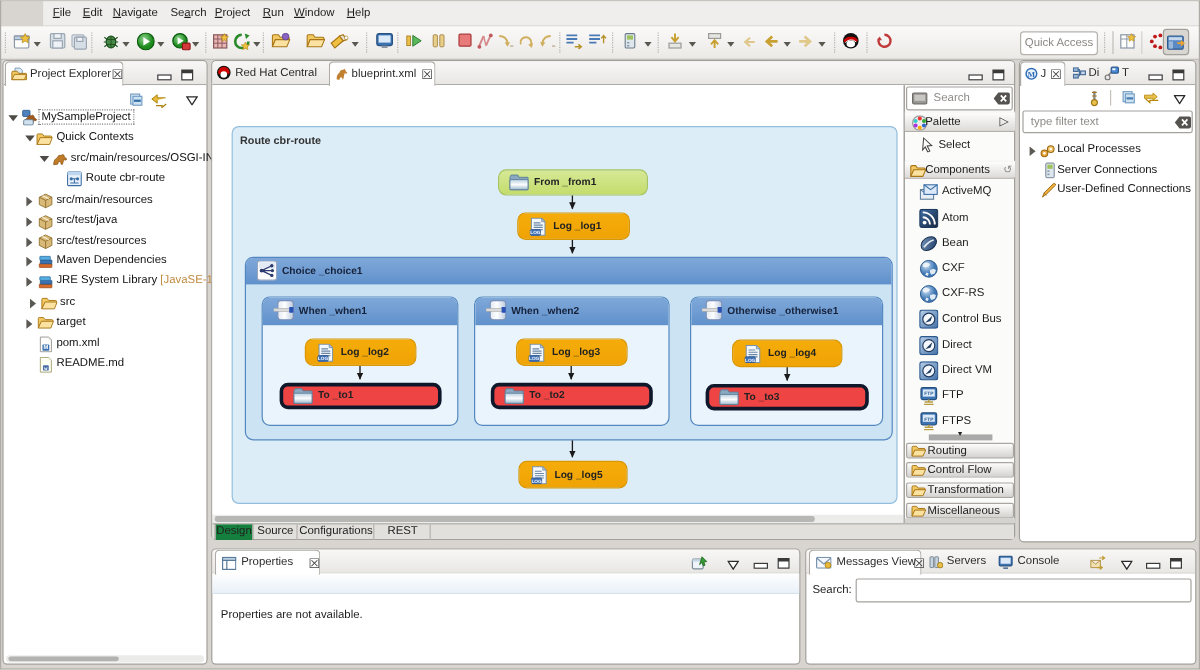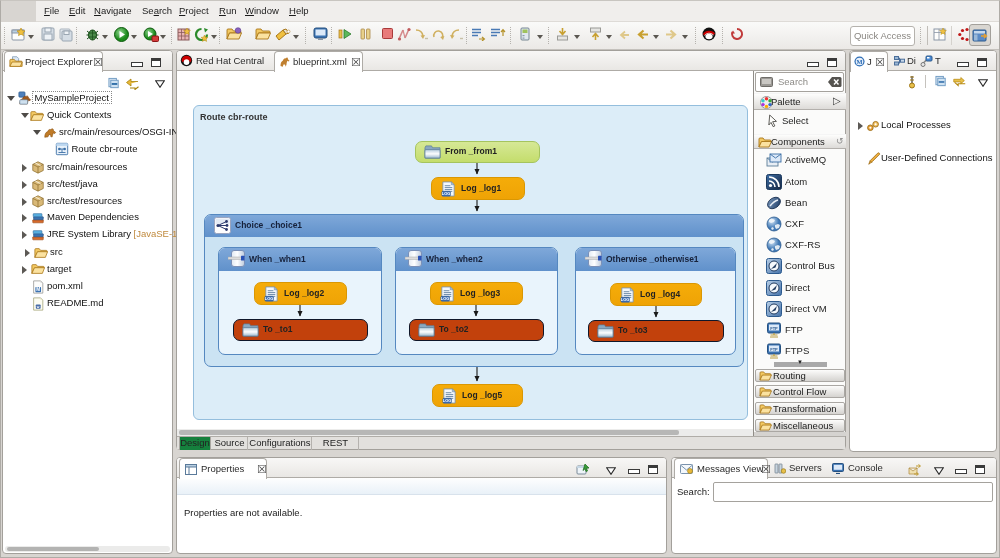--- a/index.html
+++ b/index.html
@@ -33,21 +33,21 @@
 .ticon { position:absolute; top:1.5px; width:14px; height:14px; }
 
 .node { position:absolute; font-size:8.5px; font-weight:bold; color:#222; }
 .nlbl { position:absolute; left:29px; top:50%; margin-top:-6px; }
 .nicon { position:absolute; left:8px; top:50%; margin-top:-8px; width:17px; height:16px; }
 
 .phdr { position:absolute; left:0; width:92px; background:linear-gradient(#fdfdfc,#dddbd8); border-top:1px solid #f5f5f5; border-bottom:1px solid #b3b0ac; font-size:9.5px; color:#1c1c1c; }
 .pitem { position:absolute; font-size:9.5px; color:#1c1c1c; }
 .pcat { position:absolute; left:1px; width:90px; height:13px; background:linear-gradient(#fcfcfb,#d5d3d0); border:1px solid #aaa7a3; border-radius:2px; font-size:9.5px; color:#1c1c1c; }
 .lognode { background:linear-gradient(#f5ac09,#efa305); border:1px solid #da9703; border-radius:7px; }
-.tonode { background:#c2410c; border:1px solid #0f172a; border-radius:7px; }
+.tonode { background:#ef4444; border:3px solid #0f172a; border-radius:7px; }
 </style>
 </head>
 <body>
 
 <div id="menubar">
   <span style="left:8px"><u>F</u>ile</span>
   <span style="left:33px"><u>E</u>dit</span>
   <span style="left:58px"><u>N</u>avigate</span>
   <span style="left:106px">Se<u>a</u>rch</span>
   <span style="left:143px"><u>P</u>roject</span>
@@ -815,29 +815,45 @@
         <rect x="4" y="6" width="6" height="2" fill="#4a7fb5"></rect>
       </svg>
     <svg class="abs" style="left:102px;top:4px" width="15" height="13" viewBox="0 0 17 13">
         <path d="M2 4h8v-2l4 3.5-4 3.5v-2H2z" fill="#e8c04a" stroke="#b5860a" stroke-width="0.8"></path>
         <path d="M15 9h-8v2l-4-3.5" fill="none" stroke="#b5860a" stroke-width="1.2"></path>
       </svg>
     <svg class="abs" style="left:128px;top:8px" width="10" height="8" viewBox="0 0 10 8">
         <path d="M0.7 0.7 h8.6 L5 7.3 z" fill="#fcfcfc" stroke="#2a2a2a" stroke-width="1.1"></path>
       </svg>
   </div>
+  <div class="abs" style="left:2px;top:41px;width:142px;height:19px;background:#fff;border:1px solid #a5a29d;border-radius:2px;">
+    <span class="abs" style="left:6px;top:3px;font-size:9.5px;color:#8d8b87;">type filter text</span>
+    <svg class="abs" style="left:126px;top:3px" width="14" height="12" viewBox="0 0 14 12">
+        <path d="M4 1 h8 a1.5 1.5 0 0 1 1.5 1.5 v7 a1.5 1.5 0 0 1 -1.5 1.5 h-8 L0 6 z" fill="#55534f"></path>
+        <path d="M6 3.5 L10.5 8.5 M10.5 3.5 L6 8.5" stroke="#fff" stroke-width="1.4"></path>
+      </svg>
+  </div>
   <div class="trow" style="left:0;top:66px;width:146px;">
     <span class="arr-e" style="left:8px;"></span>
     <svg class="ticon" style="left:16px;" viewBox="0 0 16 16">
         <circle cx="5" cy="10" r="3.2" fill="#e8a33a" stroke="#9a6a14" stroke-width="1"></circle>
         <circle cx="11" cy="6" r="3.2" fill="#f0c060" stroke="#9a6a14" stroke-width="1"></circle>
         <circle cx="5" cy="10" r="1.2" fill="#fff"></circle>
         <circle cx="11" cy="6" r="1.2" fill="#fff"></circle>
       </svg>
     <span class="lbl" style="left:31px;">Local Processes</span>
+  </div>
+  <div class="trow" style="left:0;top:82.5px;width:146px;">
+    <svg class="ticon" style="left:18px;" viewBox="0 0 16 16">
+        <rect x="4" y="1" width="8" height="14" rx="1" fill="#dfe7ee" stroke="#6a7a88" stroke-width="0.9"></rect>
+        <rect x="5.5" y="2.5" width="5" height="4" fill="#9fc25c"></rect>
+        <rect x="5.5" y="8" width="2" height="1.5" fill="#8a9aa8"></rect>
+        <rect x="5.5" y="11" width="2" height="1.5" fill="#8a9aa8"></rect>
+      </svg>
+    <span class="lbl" style="left:31px;">Server Connections</span>
   </div>
   <div class="trow" style="left:0;top:99px;width:146px;">
     <svg class="ticon" style="left:17px;" viewBox="0 0 16 16">
         <path d="M2 14 l1.5-4 L12 1.5 a1.4 1.4 0 0 1 2.5 1 L6 11 z" fill="#f0b040" stroke="#9a6a14" stroke-width="0.9"></path>
         <path d="M3.5 10 l2.5 2.5" stroke="#9a6a14" stroke-width="0.8"></path>
       </svg>
     <span class="lbl" style="left:31px;">User-Defined Connections</span>
   </div>
 </div>
 

